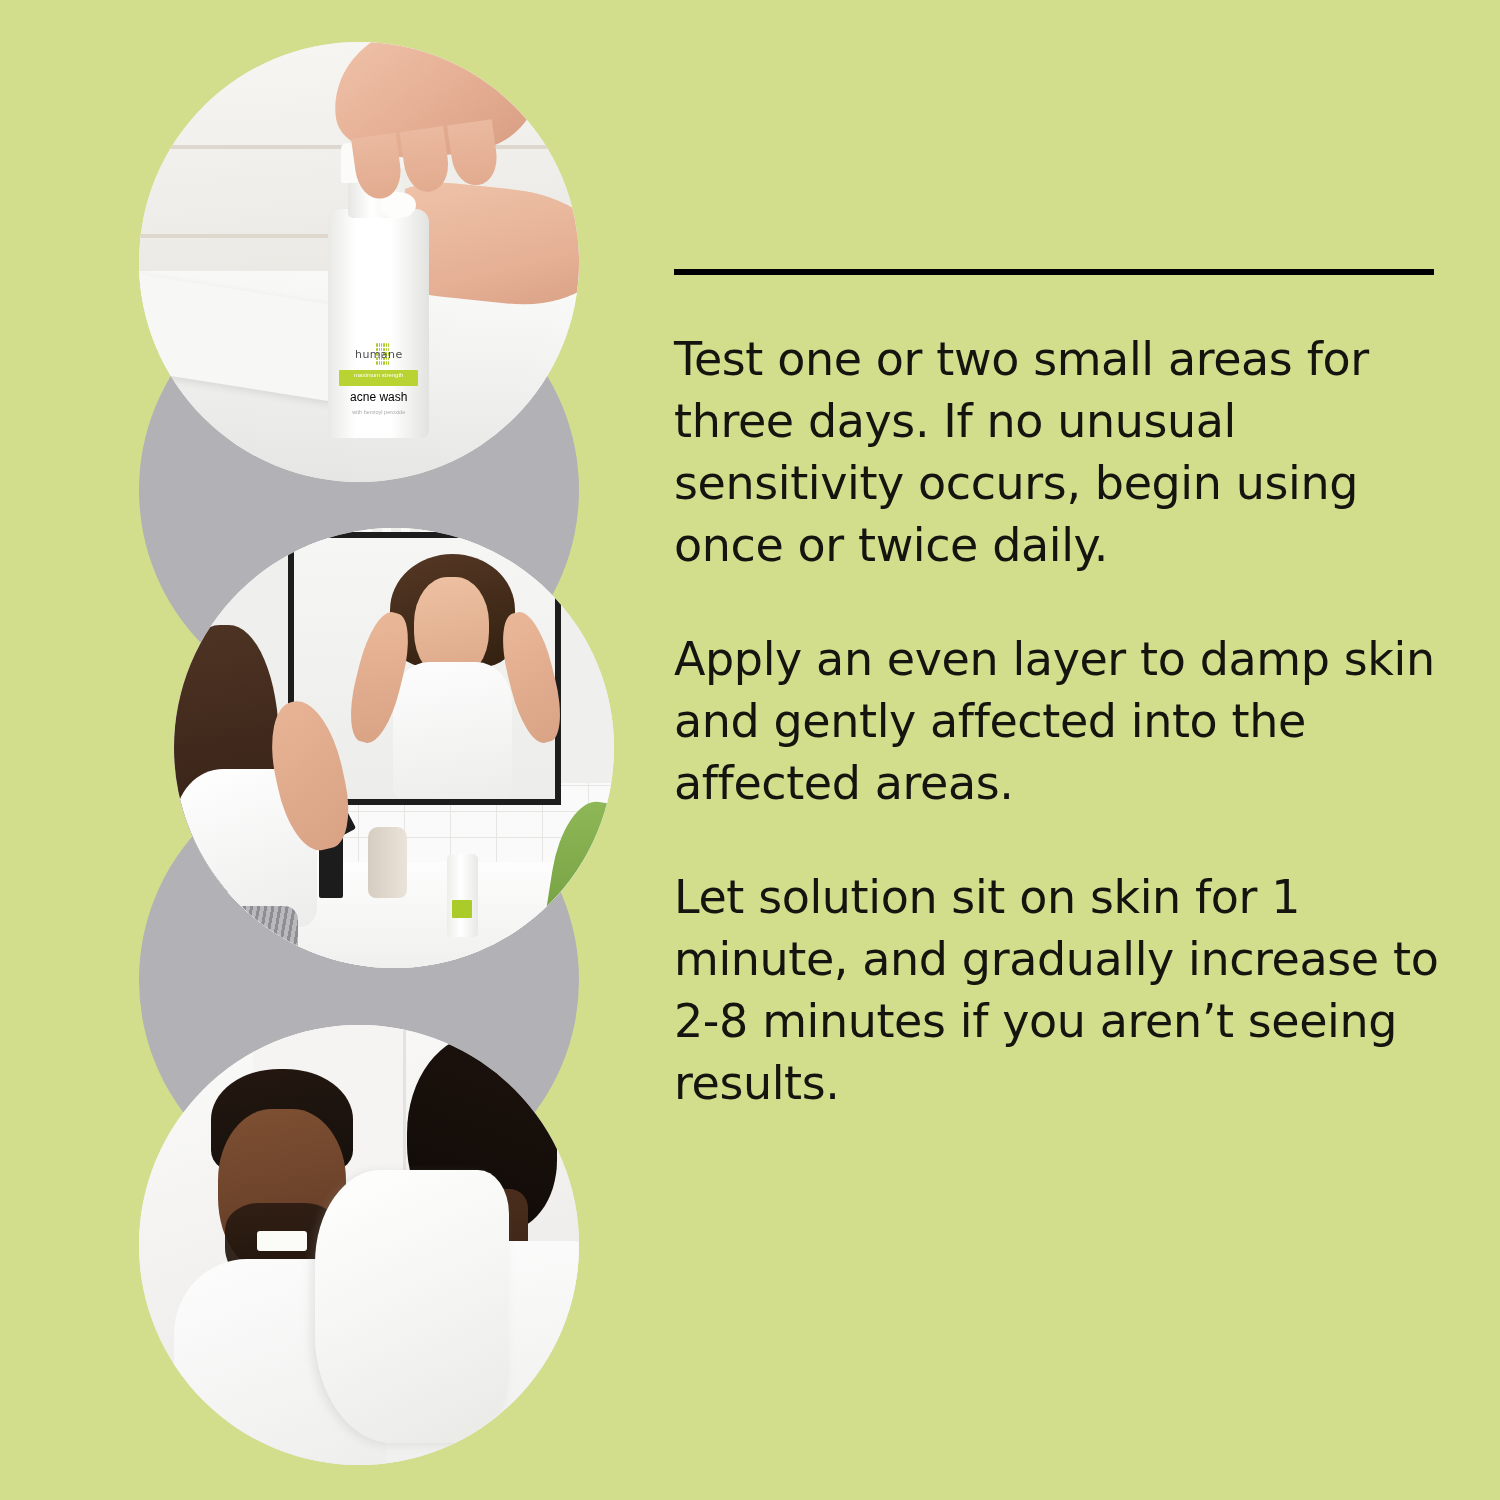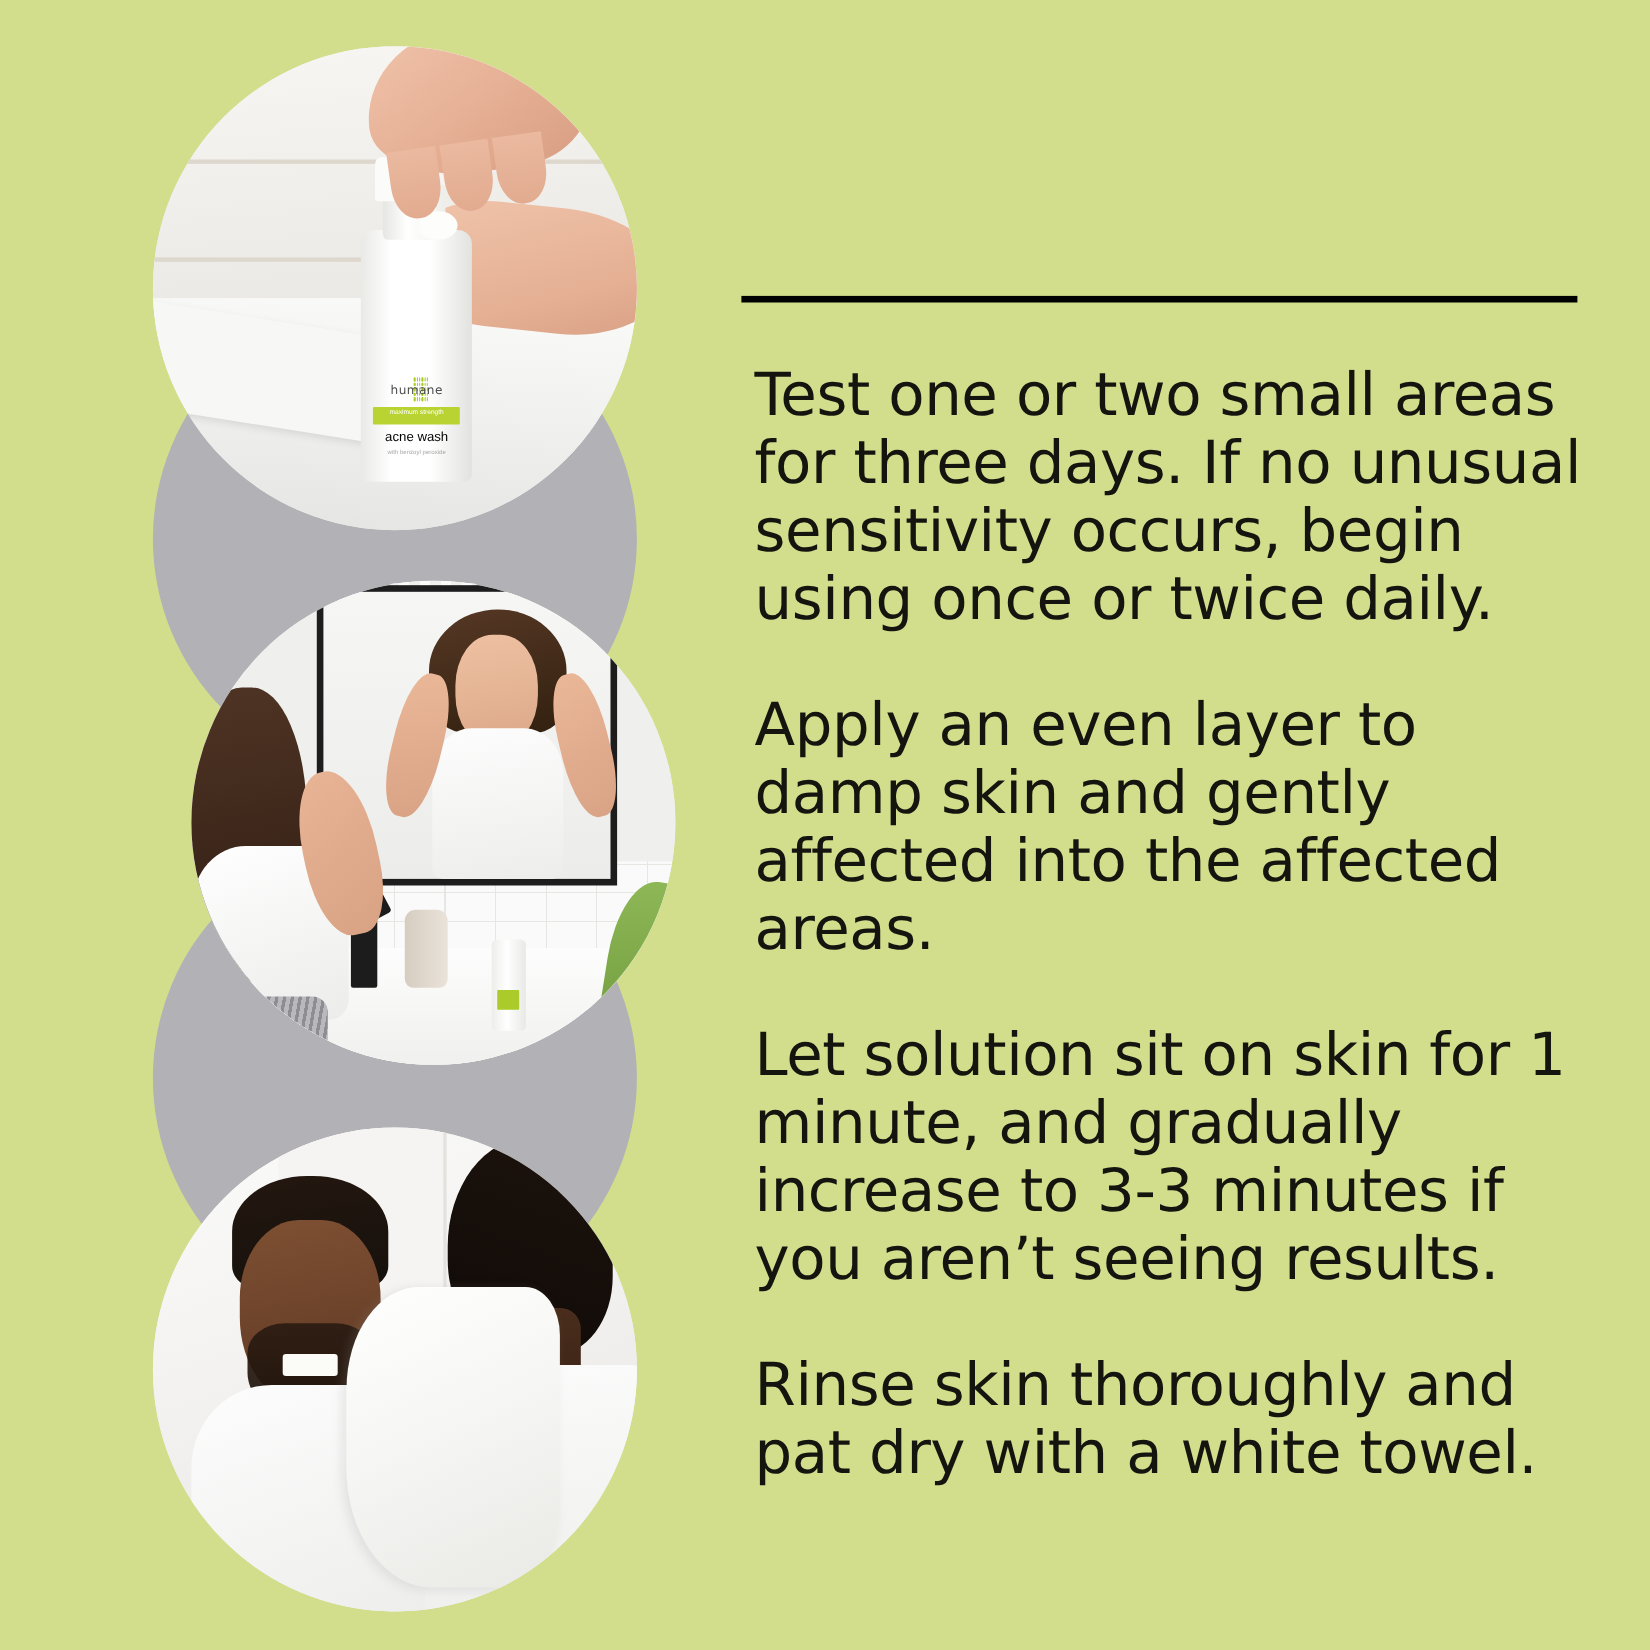--- a/index.html
+++ b/index.html
@@ -356,25 +356,25 @@
   #steps {
     position: absolute;
     left: 14px;
     top: 328px;
     width: 765px;
   }
 
   .step {
     font-family: "DejaVu Sans", sans-serif;
     font-weight: 400;
-    font-size: 54px;
+    font-size: 46px;
     line-height: 62px;
     color: #15150f;
     letter-spacing: -0.4px;
-    margin: 0 0 52px 12px;
+    margin: 0 0 52px 0;
   }
   .step:last-child { margin-bottom: 0; }
 </style>
 </head>
 <body>
 
 <div id="page">
 
   <div id="image-column">
 
@@ -501,19 +501,18 @@
   </div>
 
   <div id="text-column">
 
 
     <div id="divider"></div>
 
     <div id="steps">
       <p class="step">Test one or two small areas for three days. If no unusual sensitivity occurs, begin using once or twice daily.</p>
       <p class="step">Apply an even layer to damp skin and gently affected into the affected areas.</p>
-      <p class="step">Let solution sit on skin for 1 minute, and gradually increase to 3-3 minutes if you aren’t seeing results.</p>
-      <p class="step">Rinse skin thoroughly and pat dry with a white towel.</p>
+      <p class="step">Let solution sit on skin for 1 minute, and gradually increase to 2-8 minutes if you aren’t seeing results.</p>
     </div>
 
   </div>
 
 </div>
 
 </body></html>

